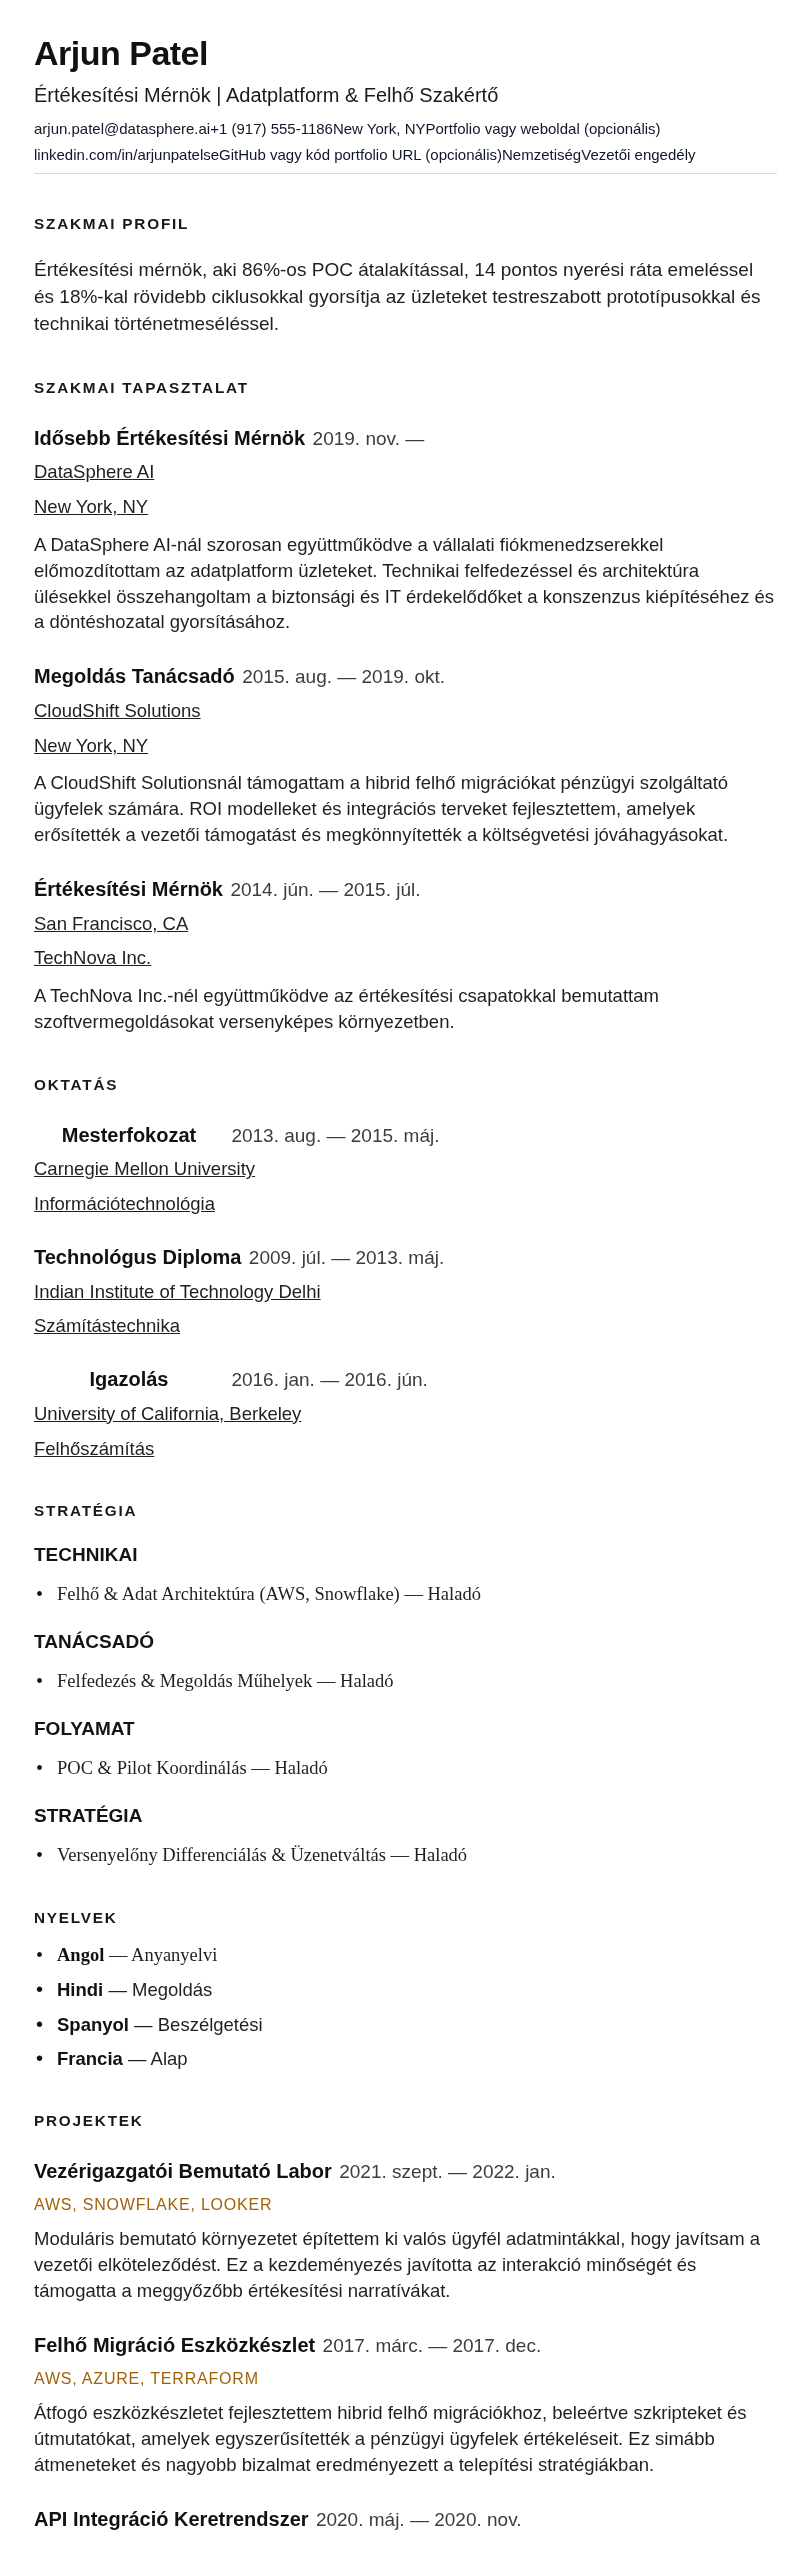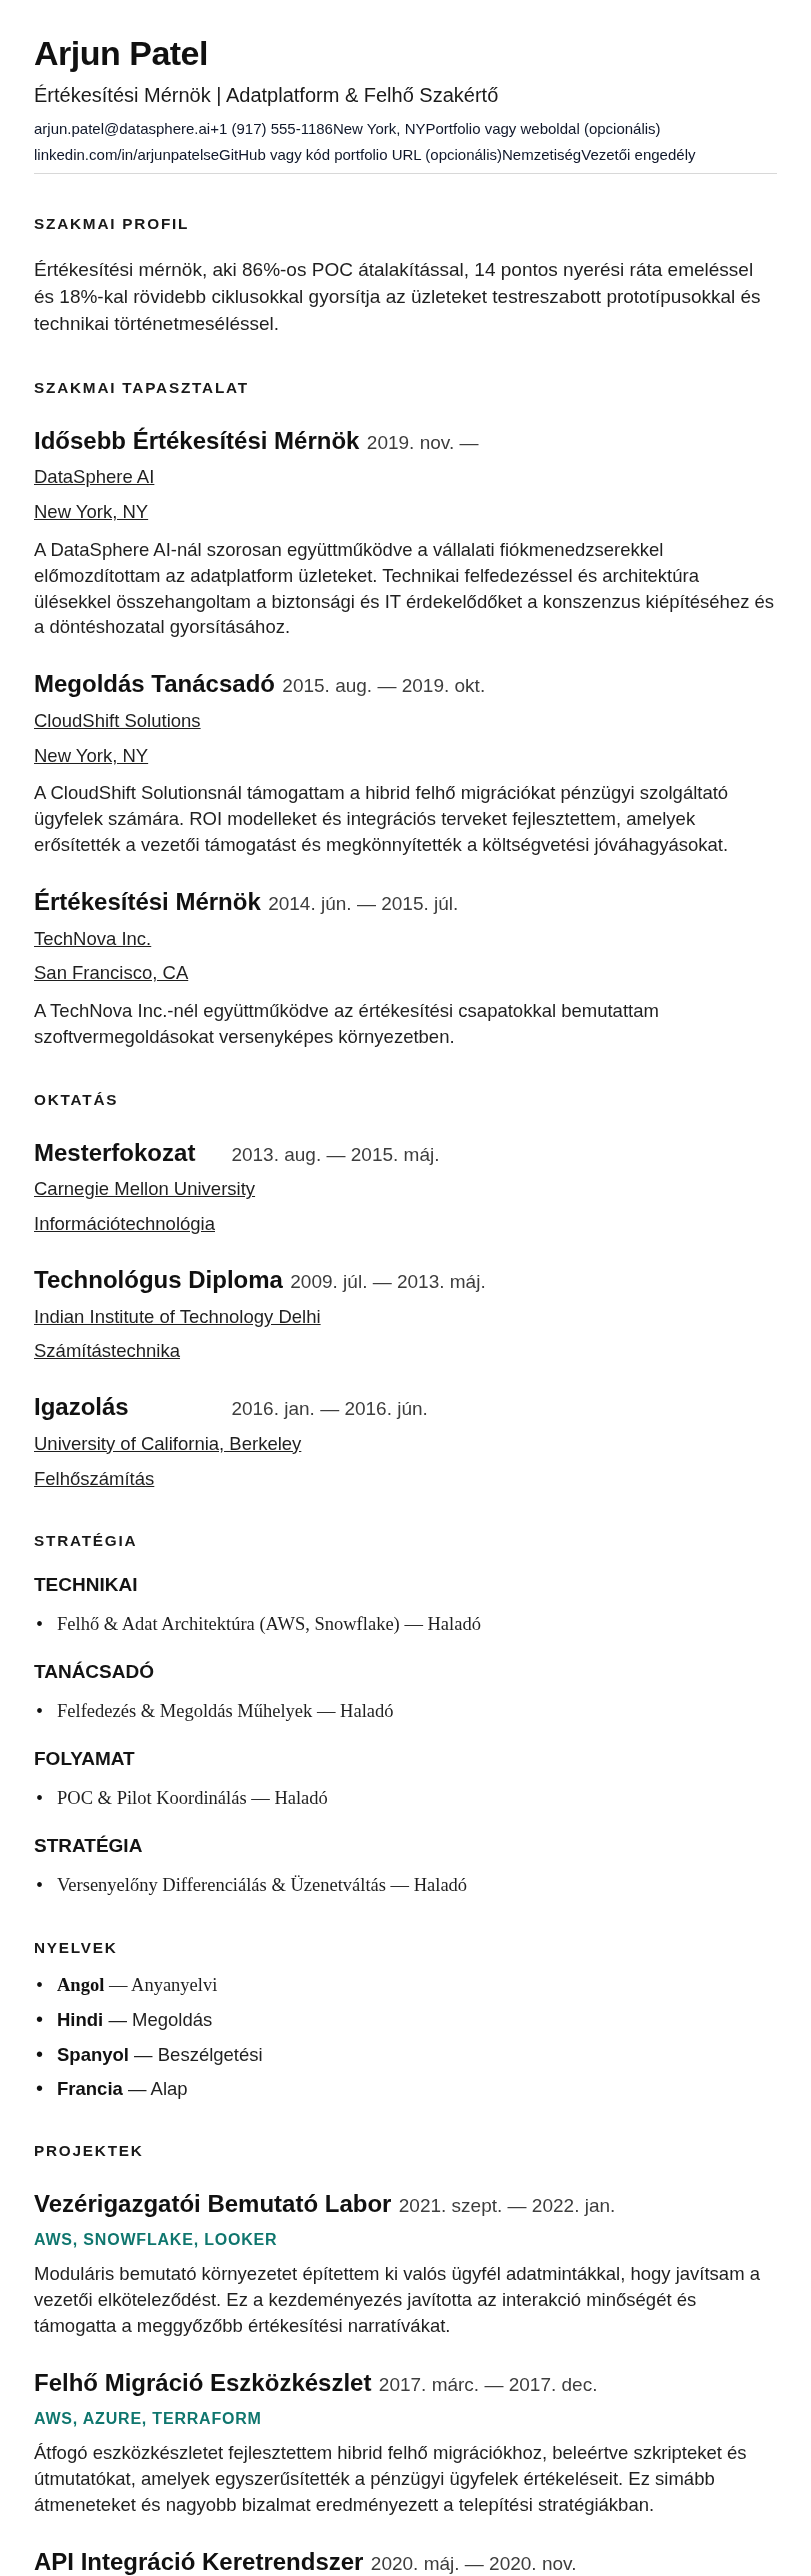--- a/index.html
+++ b/index.html
@@ -67,24 +67,25 @@
   }
 
   
   .entry { margin-top: 30px; }
   .entry-title-row {
     display: flex;
     align-items: baseline;
     flex-wrap: wrap;
   }
   .entry-title {
-    font-size: 24px;
+    font-size: 20px;
     font-weight: 700;
     color: #111111;
     margin: 0 7.4px 0 0;
+    text-align: center;
   }
   .edu-degree { min-width: 190px; }
   .entry-dates {
     font-size: 19px;
     color: #3d3d3d;
     white-space: nowrap;
   }
   .entry-line {
     font-size: 18.5px;
     line-height: 1.3;
@@ -94,23 +95,22 @@
   }
   .entry-desc {
     font-size: 18.5px;
     line-height: 1.4;
     color: #1f1f1f;
     margin: 12.7px 0 0 0;
   }
   .tech-line {
     font-size: 16px;
     letter-spacing: 0.8px;
-    color: #0f766e;
+    color: #a16207;
     margin-top: 12.7px;
-    font-weight: bold;
   }
 
   
   .skill-category {
     font-size: 19px;
     font-weight: 700;
     color: #141414;
     margin-top: 24px;
   }
 
@@ -179,22 +179,22 @@
       <div class="entry-line">CloudShift Solutions</div>
       <div class="entry-line">New York, NY</div>
       <p class="entry-desc">A CloudShift Solutionsnál támogattam a hibrid felhő migrációkat pénzügyi szolgáltató ügyfelek számára. ROI modelleket és integrációs terveket fejlesztettem, amelyek erősítették a vezetői támogatást és megkönnyítették a költségvetési jóváhagyásokat.</p>
     </div>
 
     <div class="entry">
       <div class="entry-title-row">
         <span class="entry-title">Értékesítési Mérnök</span>
         <span class="entry-dates">2014. jún. — 2015. júl.</span>
       </div>
+      <div class="entry-line">San Francisco, CA</div>
       <div class="entry-line">TechNova Inc.</div>
-      <div class="entry-line">San Francisco, CA</div>
       <p class="entry-desc">A TechNova Inc.-nél együttműködve az értékesítési csapatokkal bemutattam szoftvermegoldásokat versenyképes környezetben.</p>
     </div>
   </section>
 
   <section class="section">
     <h2 class="section-heading">OKTATÁS</h2>
 
     <div class="entry">
       <div class="entry-title-row">
         <span class="entry-title edu-degree">Mesterfokozat</span>

